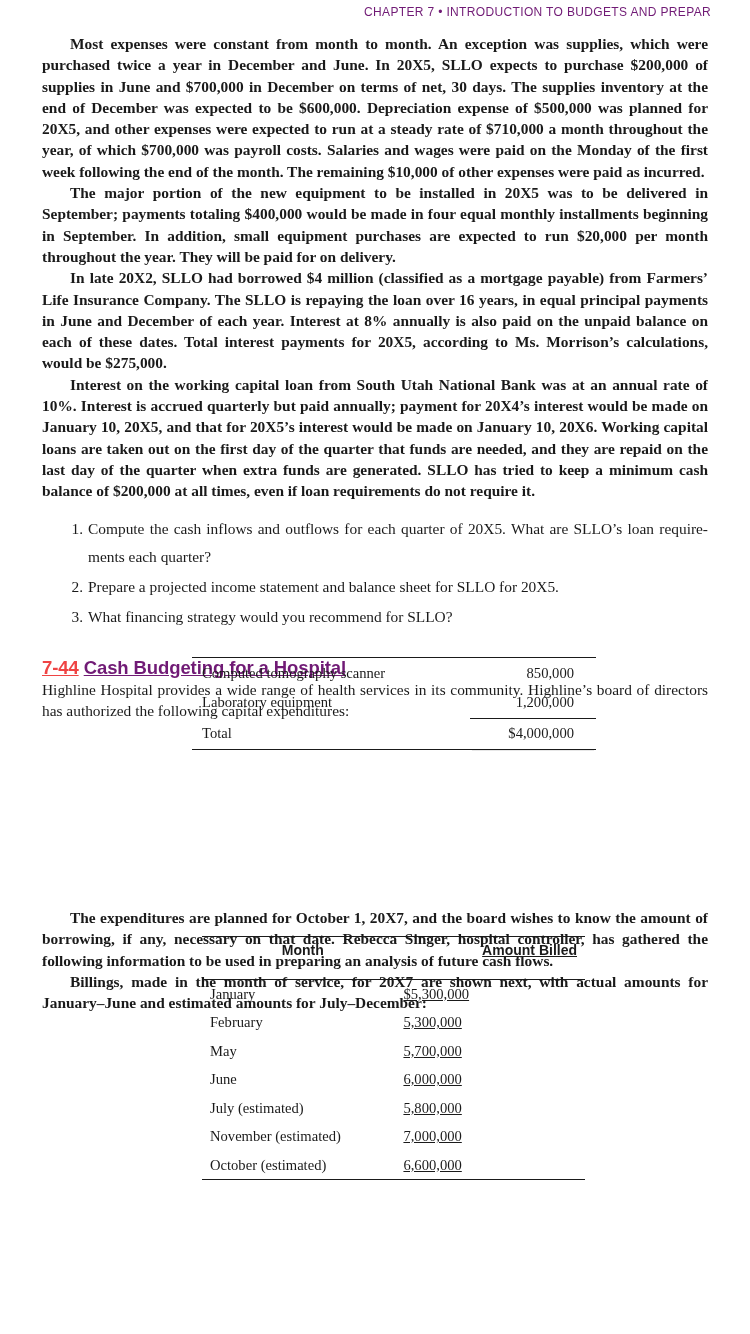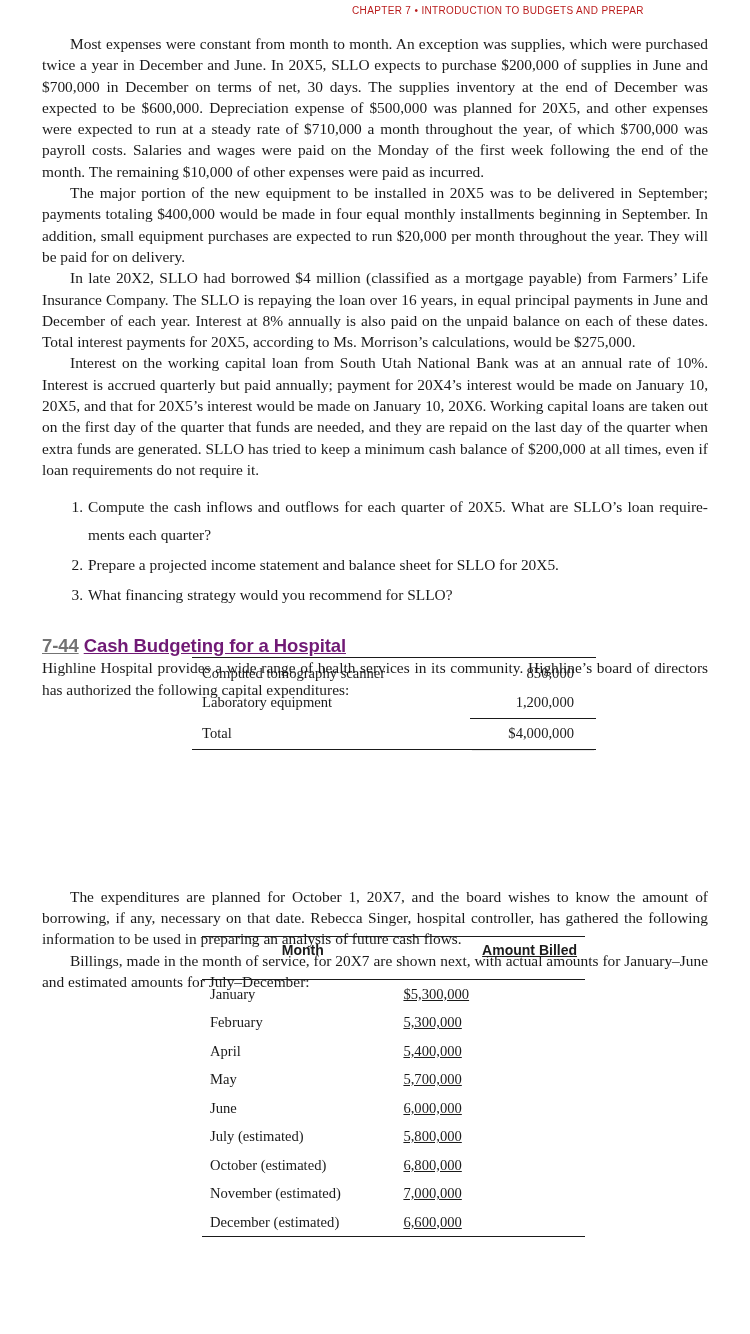--- a/index.html
+++ b/index.html
@@ -27,26 +27,26 @@
     position: absolute;
     top: 5px;
     left: 0;
     width: 750px;
     height: 20px;
     overflow: hidden;
     white-space: nowrap;
   }
   .running-head .rh-inner {
     position: absolute;
-    left: 352px;
+    left: 364px;
     top: 0;
     font-family: "Liberation Sans", "DejaVu Sans", sans-serif;
-    font-size: 10px;
+    font-size: 12px;
     letter-spacing: 0.35px;
-    color: #b91c1c;
+    color: #701a75;
     white-space: nowrap;
   }
 
   
   .content {
     position: absolute;
     left: 42px;
     top: 33px;
     width: 666px;
   }
@@ -54,20 +54,21 @@
   p.body {
     margin: 0;
     font-size: 15.4px;
     line-height: 21.3px;
     text-align: justify;
     text-justify: inter-word;
     hyphens: manual;
   }
   p.body.indent {
     text-indent: 28px;
+    font-weight: bold;
   }
 
   
   ol.reqs {
     margin: 13px 0 0 0;
     padding: 0 0 0 0;
     list-style: none;
     counter-reset: req;
   }
   ol.reqs li {
@@ -92,21 +93,21 @@
   .sec-head {
     margin: 26px 0 0 0;
     font-family: "Liberation Sans", "DejaVu Sans", sans-serif;
     font-weight: bold;
     font-size: 18.5px;
     line-height: 22px;
     color: #4a4a4a;
     letter-spacing: -0.1px;
   }
   .sec-head .num {
-    color: #737373;
+    color: #ef4444;
     text-decoration: underline;
   }
   .sec-head .ttl {
     color: #701a75;
     text-decoration: underline;
   }
 
   
   .tbl-wrap {
     position: absolute;
@@ -270,45 +271,37 @@
       <tbody>
         <tr>
           <td class="lbl">January</td>
           <td class="amt">$5,300,000</td>
         </tr>
         <tr>
           <td class="lbl">February</td>
           <td class="amt">5,300,000</td>
         </tr>
         <tr>
-          <td class="lbl">April</td>
-          <td class="amt">5,400,000</td>
-        </tr>
-        <tr>
           <td class="lbl">May</td>
           <td class="amt">5,700,000</td>
         </tr>
         <tr>
           <td class="lbl">June</td>
           <td class="amt">6,000,000</td>
         </tr>
         <tr>
           <td class="lbl">July (estimated)</td>
           <td class="amt">5,800,000</td>
         </tr>
         <tr>
-          <td class="lbl">October (estimated)</td>
-          <td class="amt">6,800,000</td>
-        </tr>
-        <tr>
           <td class="lbl">November (estimated)</td>
           <td class="amt">7,000,000</td>
         </tr>
         <tr>
-          <td class="lbl">December (estimated)</td>
+          <td class="lbl">October (estimated)</td>
           <td class="amt">6,600,000</td>
         </tr>
         <tr>
           <td class="rule-thick" colspan="2" style="padding-top:6px"></td>
         </tr>
       </tbody>
     </table>
   </div>
 
 </div>

